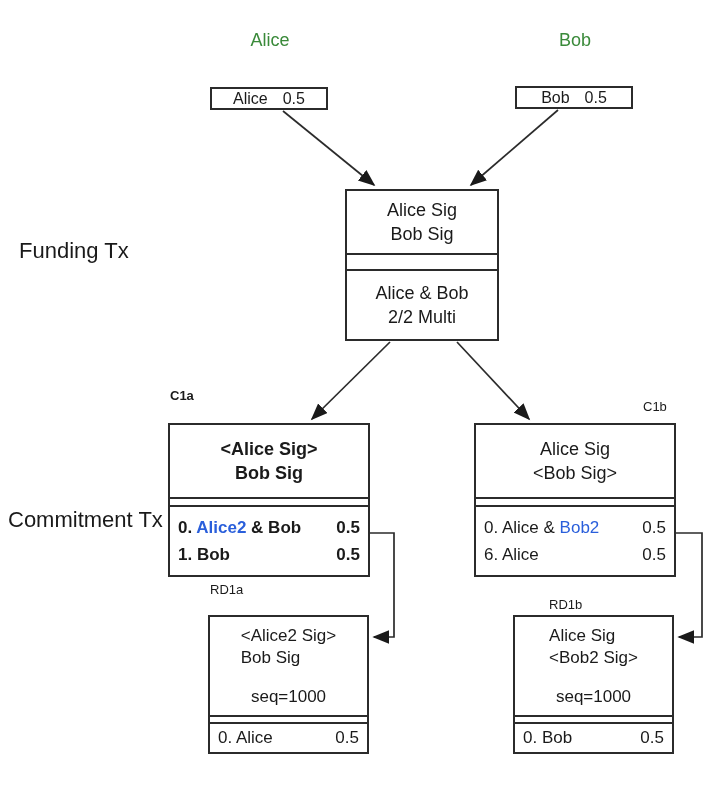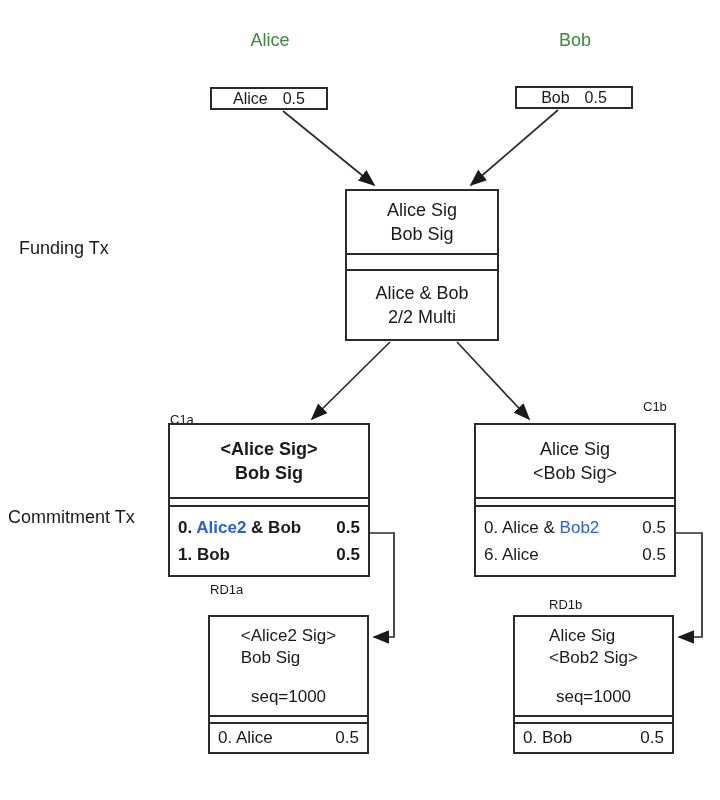--- a/index.html
+++ b/index.html
@@ -27,21 +27,21 @@
   .party-label {
     position: absolute;
     width: 80px;
     text-align: center;
     font-size: 18px;
     color: var(--green);
     z-index: 2;
   }
   .side-label {
     position: absolute;
-    font-size: 18px;
+    font-size: 22px;
     z-index: 2;
   }
   .box {
     position: absolute;
     background: #ffffff;
     border: 2px solid var(--line);
     z-index: 2;
     display: flex;
     flex-direction: column;
   }
@@ -139,21 +139,21 @@
       <div>Alice Sig</div>
       <div>Bob Sig</div>
     </div>
     <div class="sep funding-sep"></div>
     <div class="sig-section funding-script">
       <div>Alice &amp; Bob</div>
       <div>2/2 Multi</div>
     </div>
   </div>
 
-  <div class="tag" style="left:170px; top:412px;">C1a</div>
+  <div class="tag" style="left:170px; top:388px;font-weight:bold;">C1a</div>
   <div class="box" style="left:168px; top:423px; width:202px; height:154px;font-weight:bold;">
     <div class="sig-section c-sigs">
       <div>&lt;Alice Sig&gt;</div>
       <div>Bob Sig</div>
     </div>
     <div class="sep c-sep"></div>
     <div class="c-outs">
       <div class="out-row">
         <span><span>0. </span><span class="hl">Alice2</span><span> &amp; Bob</span></span>
         <span>0.5</span>

